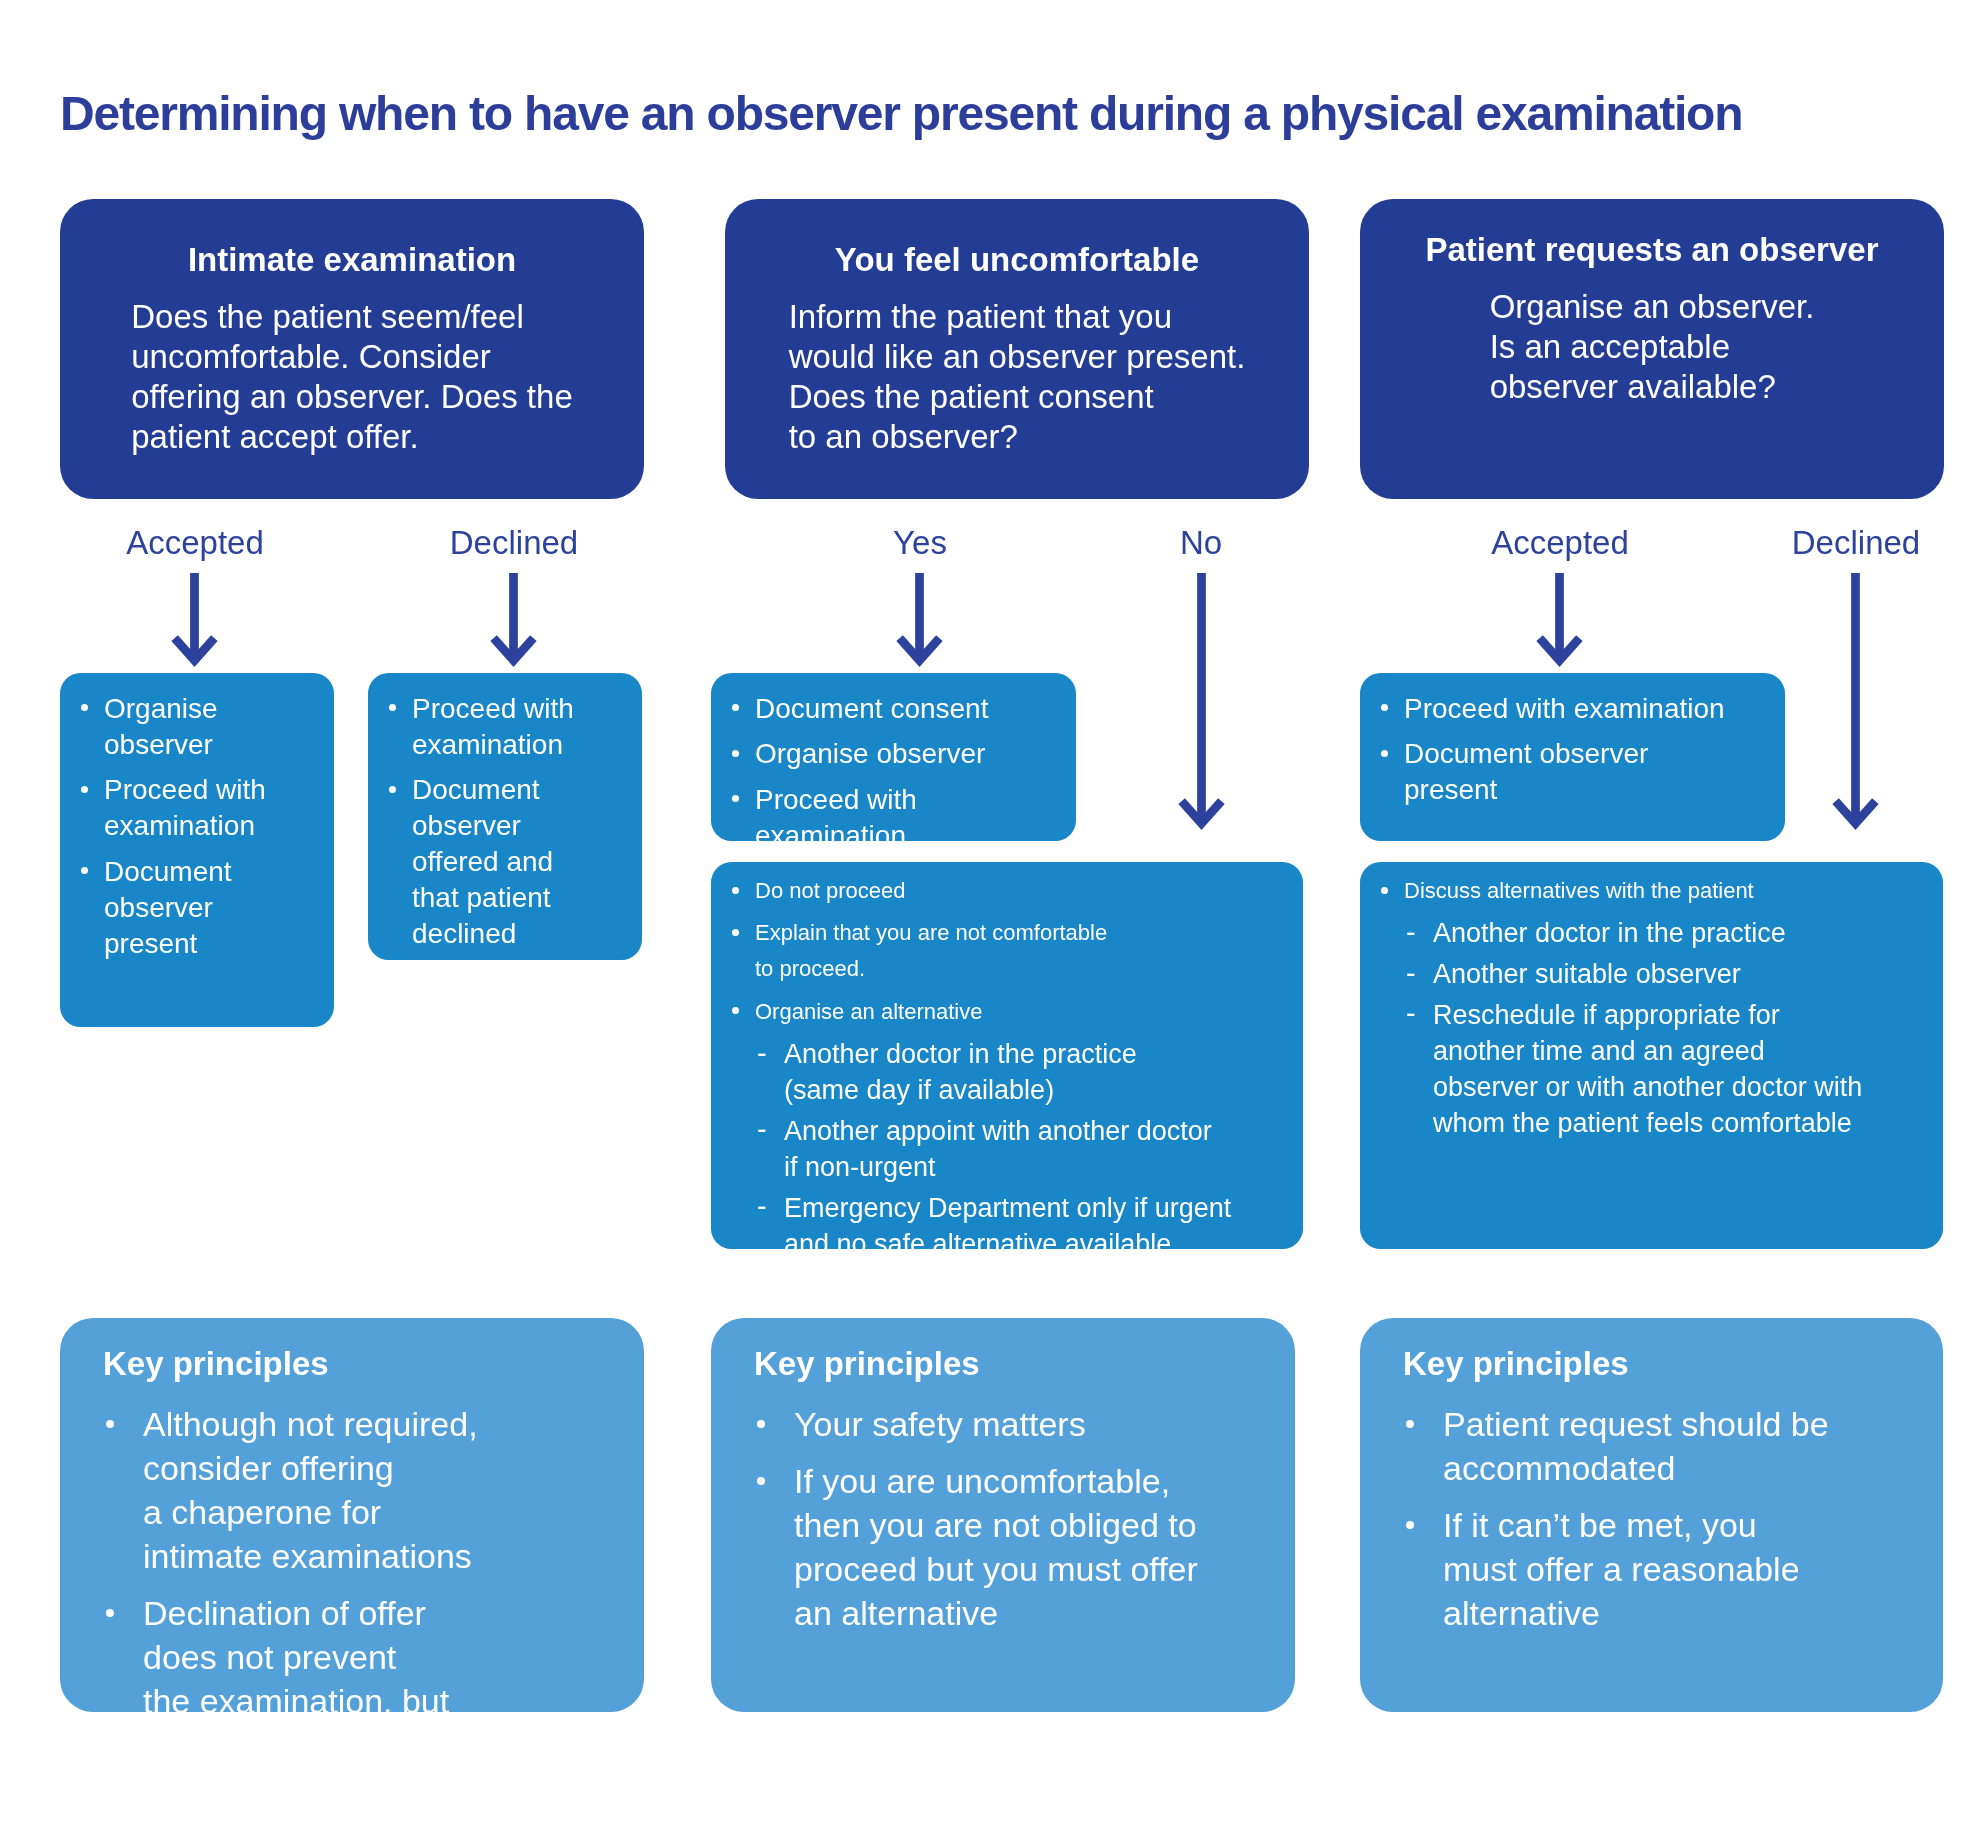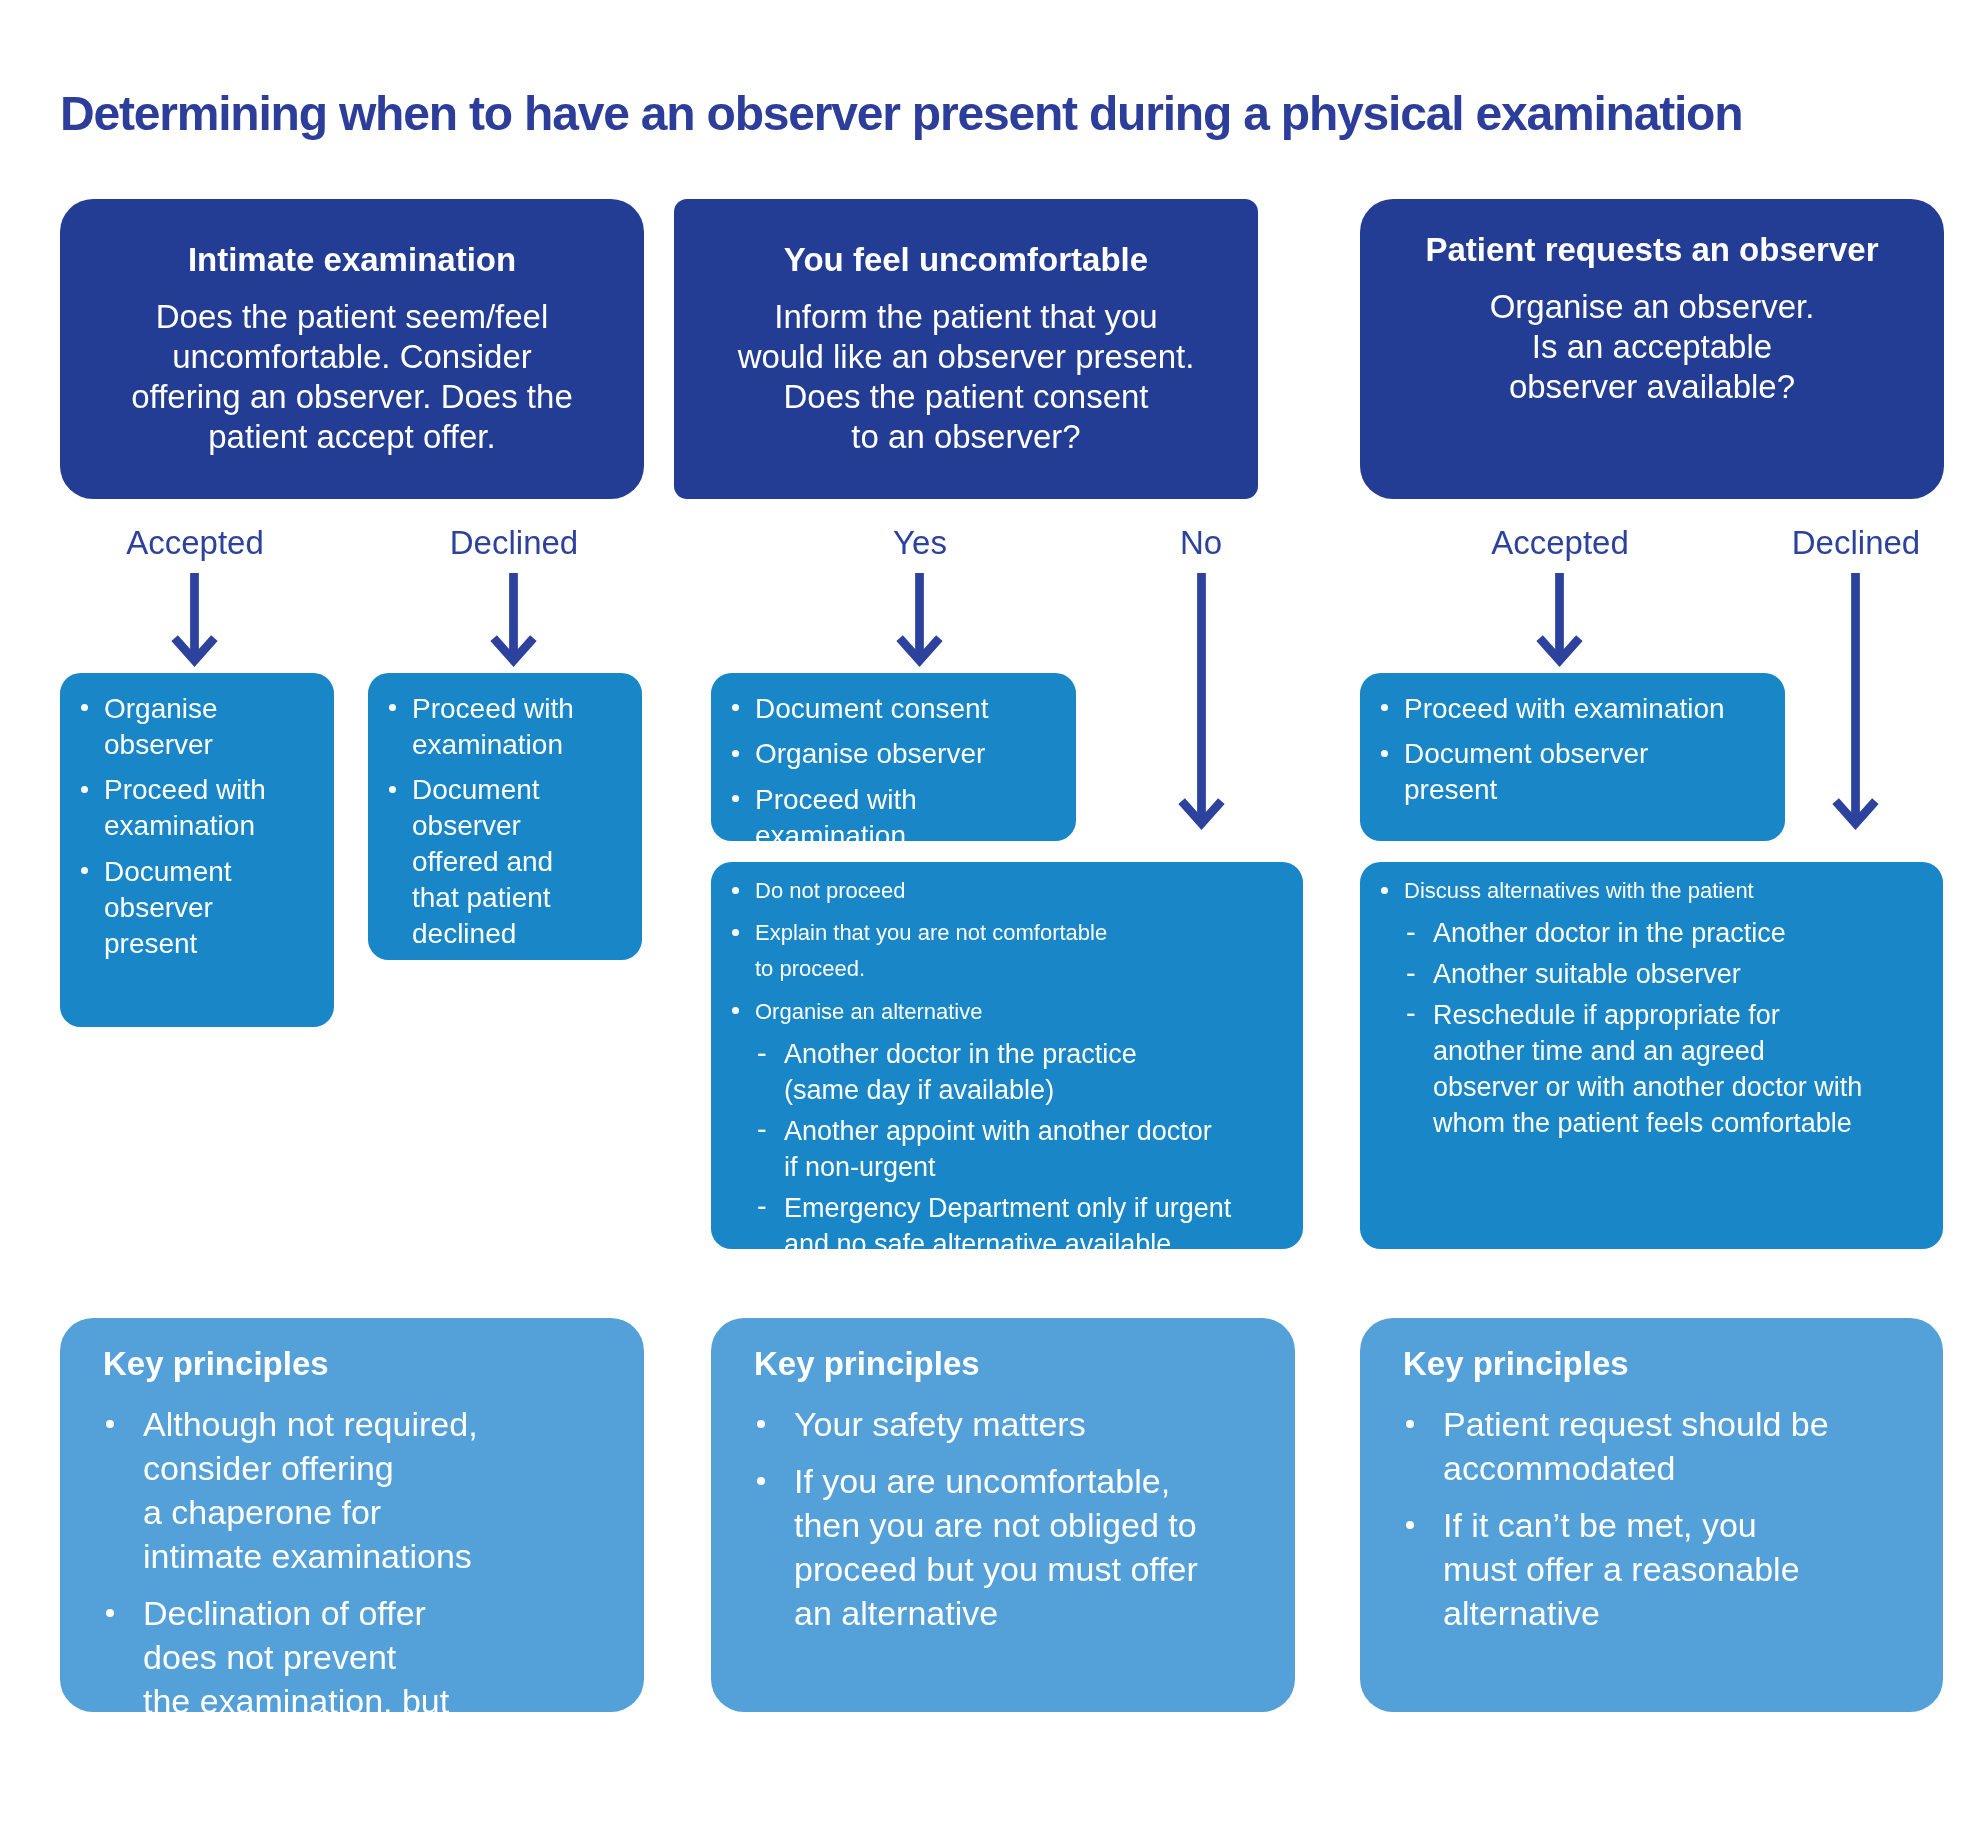--- a/index.html
+++ b/index.html
@@ -10,21 +10,21 @@
     position:absolute; left:60px; top:54px;
     font-size:48px; font-weight:700; letter-spacing:-1.2px;
     color:#2c3e99; white-space:nowrap;
   }
 
   
   .hdr {
     position:absolute; top:199px; width:584px; height:300px;
     background:#243d94; border-radius:33px; color:#ffffff;
     display:flex; flex-direction:column; justify-content:center; align-items:center;
-    text-align:center; padding:0 22px;
+    padding:0 22px;
   }
   .hdr.top { justify-content:flex-start; padding-top:32px; }
   .h-title { font-size:33px; font-weight:700; margin-bottom:17.5px; }
   .h-body  { font-size:33px; line-height:40px; white-space:pre-line; }
 
   
   .lbl {
     position:absolute; top:524px; transform:translateX(-50%);
     font-size:33px; color:#2c429c; white-space:nowrap;
   }
@@ -71,21 +71,21 @@
 
   <h1 class="page-title">Determining when to have an observer present during a physical examination</h1>
 
   <div class="hdr" style="left:60px;">
     <div class="h-title">Intimate examination</div>
     <div class="h-body">Does the patient seem/feel
 uncomfortable. Consider
 offering an observer. Does the
 patient accept offer.</div>
   </div>
-  <div class="hdr" style="left:674px;border-radius:13px;">
+  <div class="hdr" style="left:725px;">
     <div class="h-title">You feel uncomfortable</div>
     <div class="h-body">Inform the patient that you
 would like an observer present.
 Does the patient consent
 to an observer?</div>
   </div>
   <div class="hdr top" style="left:1360px;">
     <div class="h-title">Patient requests an observer</div>
     <div class="h-body">Organise an observer.
 Is an acceptable

